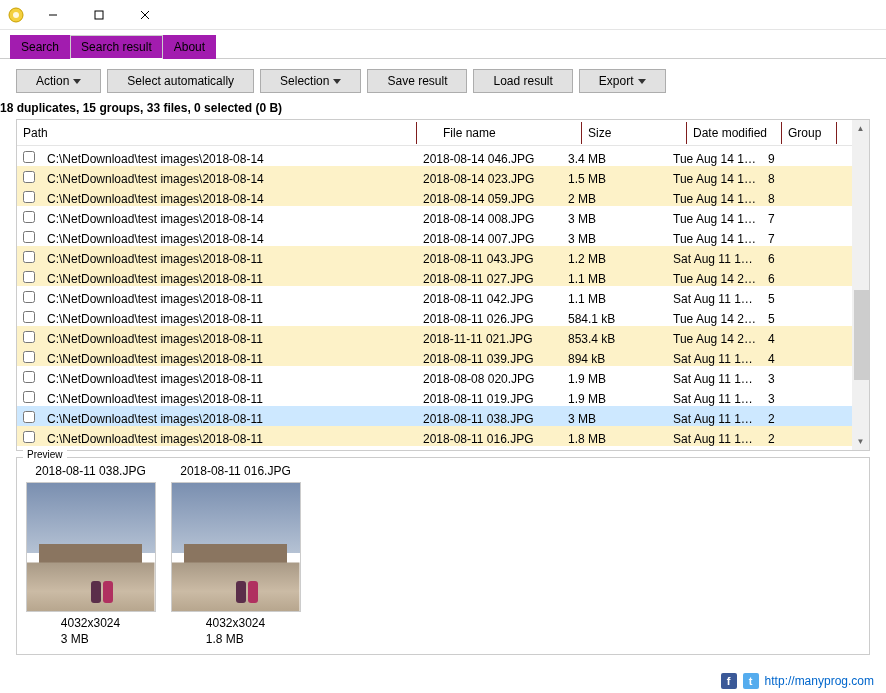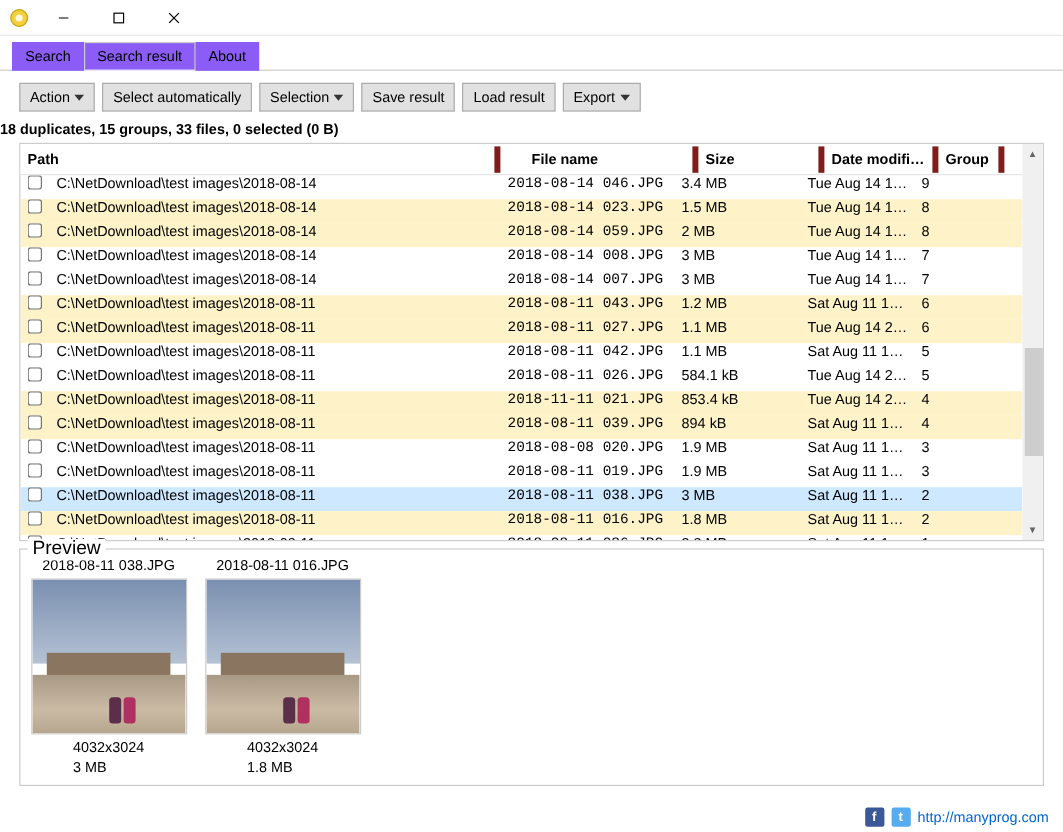--- a/index.html
+++ b/index.html
@@ -3,54 +3,54 @@
   <meta charset="utf-8">
   <style>
     * { box-sizing: border-box; margin: 0; padding: 0; }
     body { font-family: "Segoe UI", Tahoma, sans-serif; font-size: 12px; background: #fff; color: #000; width: 886px; height: 693px; overflow: hidden; position: relative; }
     .titlebar { height: 30px; display: flex; align-items: center; padding: 0 0 0 8px; border-bottom: 1px solid #e5e5e5; }
     .titlebar .icon { width: 16px; height: 16px; margin-right: 6px; }
     .titlebar .title { font-size: 12px; flex: 1; }
     .winbtns { display: flex; height: 100%; }
     .winbtn { width: 46px; height: 100%; display: flex; align-items: center; justify-content: center; font-family: inherit; }
     .tabs { display: flex; padding: 4px 10px 0 10px; border-bottom: 1px solid #ccc; background: #fff; position: relative; }
-    .tab { padding: 4px 10px; font-size: 12px; cursor: pointer; border: 1px solid transparent; border-bottom: none; position: relative; top: 1px; background: #8b5cf6; }
+    .tab { padding: 4px 10px; font-size: 12px; cursor: pointer; border: 1px solid transparent; border-bottom: none; position: relative; top: 1px; background: #a21caf; }
     .tab.active { border-color: #ccc; border-bottom: 1px solid #fff; }
     .toolbar { padding: 10px 16px 6px 16px; display: flex; gap: 6px; }
-    .btn { border: 1px solid #adadad; background: #e1e1e1; padding: 4px 8px; font-size: 12px; cursor: pointer; display: inline-flex; align-items: center; gap: 4px; }
+    .btn { border: 1px solid #adadad; background: #e1e1e1; padding: 4px 19px; font-size: 12px; cursor: pointer; display: inline-flex; align-items: center; gap: 4px; }
     .caret { width: 0; height: 0; border-left: 4px solid transparent; border-right: 4px solid transparent; border-top: 5px solid #333; }
     .status { text-align: left; padding: 2px 20px 4px 0; font-size: 12px; font-weight: 600; }
     .tablewrap { margin: 0 16px; border: 1px solid #ccc; height: 332px; position: relative; overflow: hidden; }
     .thead { display: flex; background: #fff; border-bottom: 1px solid #e5e5e5; height: 26px; align-items: center; font-size: 12px; }
-    .th { padding: 4px 6px; border-right: 5px solid #7f1d1d; overflow: hidden; white-space: nowrap; text-overflow: ellipsis; font-weight: bold; }
+    .th { padding: 4px 6px; border-right: 1px solid #7f1d1d; overflow: hidden; white-space: nowrap; text-overflow: ellipsis; }
     .th.path { width: 400px; }
     .th.fname { width: 145px; margin-left: 20px; }
     .th.size { width: 105px; }
     .th.mod { width: 95px; }
     .th.group { width: 55px; }
     .tbody { position: absolute; top: 26px; bottom: 0; left: 0; right: 17px; overflow: hidden; }
-    .row { display: flex; height: 20px; align-items: flex-start; font-size: 12px; }
+    .row { display: flex; height: 20px; align-items: flex-end; font-size: 12px; }
     .row .cell { padding: 0 6px; overflow: hidden; white-space: nowrap; text-overflow: ellipsis; }
     .row .chk { width: 24px; text-align: center; }
     .row .chk input { width: 12px; height: 12px; }
     .row .path { width: 376px; }
-    .row .fname { width: 145px; font-family: Liberation Mono, monospace; }
+    .row .fname { width: 145px; }
     .row .size { width: 105px; }
     .row .mod { width: 95px; }
     .row .group { width: 55px; }
     .row.yellow { background: #fdf2c8; }
     .row.selected { background: #cde8ff; }
     .scrollbar { position: absolute; right: 0; top: 0; bottom: 0; width: 17px; background: #f0f0f0; }
     .scrollbar .thumb { position: absolute; right: 2px; left: 2px; top: 170px; height: 90px; background: #cdcdcd; }
     .scrollbar .arr { position: absolute; left: 0; right: 0; height: 17px; display: flex; align-items: center; justify-content: center; font-size: 8px; color: #666; }
     .scrollbar .arr.up { top: 0; }
     .scrollbar .arr.dn { bottom: 0; }
     .preview { margin: 6px 16px 0 16px; }
     .previewbox { border: 1px solid #ccc; height: 198px; padding: 6px; display: flex; gap: 10px; position: relative; }
-    .previewlbl { position: absolute; top: -9px; left: 6px; background: #fff; padding: 0 4px; font-size: 16px; }
+    .previewlbl { position: absolute; top: -9px; left: 6px; background: #fff; padding: 0 4px; font-size: 10px; }
     .thumb { width: 135px; display: flex; flex-direction: column; align-items: center; font-size: 12px; }
     .thumbname { margin-bottom: 4px; }
     .thumbimg { width: 130px; height: 130px; border: 1px solid #ccc; position: relative; overflow: hidden; }
     .sky { position: absolute; top: 0; left: 0; right: 0; height: 55%; background: linear-gradient(#7a8fb0, #b5c2d4); }
     .pier { position: absolute; top: 48%; left: 10%; right: 10%; height: 22%; background: #8a7560; }
     .ground { position: absolute; bottom: 0; left: 0; right: 0; height: 38%; background: linear-gradient(#a89985 0%, #cbbba5 60%, #b7a68e 100%); clip-path: polygon(0 0, 100% 0, 100% 100%, 0 100%); }
     .person { position: absolute; bottom: 6%; width: 10px; height: 22px; background: #5b2e4a; border-radius: 3px; }
     .person.p1 { left: 50%; }
     .person.p2 { left: 60%; background: #b03060; }
     .thumbmeta { text-align: left; line-height: 1.3; margin-top: 4px; }

